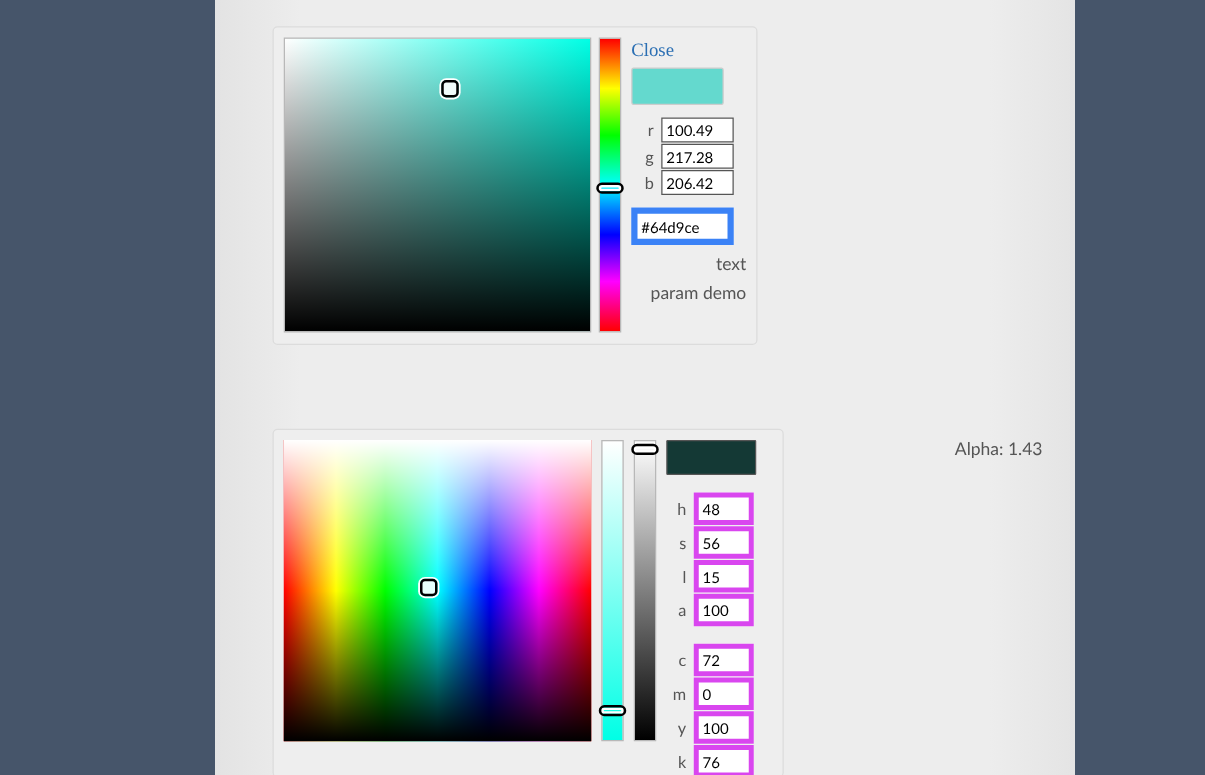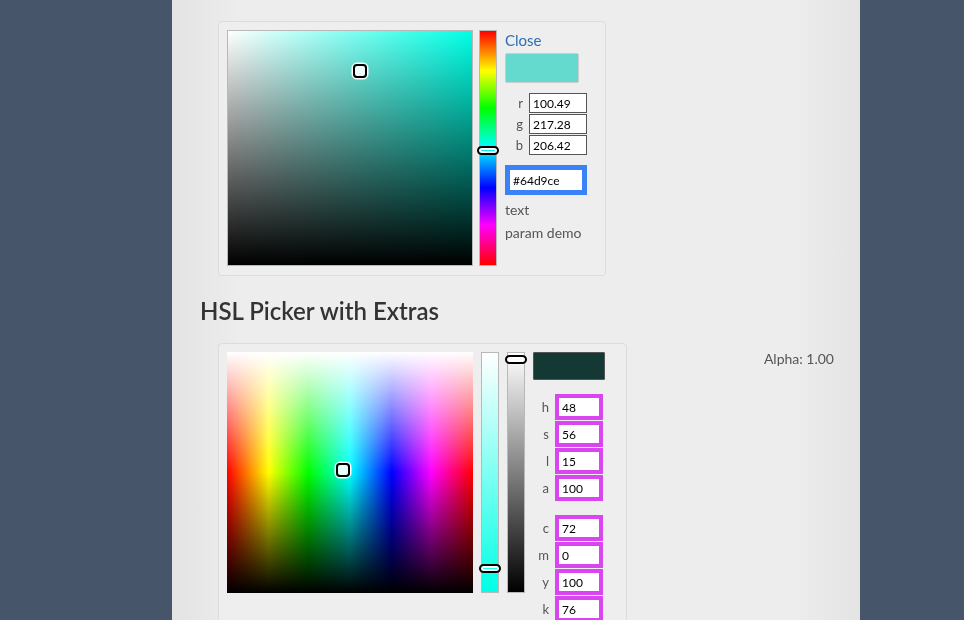--- a/index.html
+++ b/index.html
@@ -59,39 +59,39 @@
     position:absolute; width:14px; height:14px;
     border:2px solid #000; border-radius:4px; box-sizing:border-box;
     background:rgba(255,255,255,0.9);
     box-shadow:0 0 0 1.5px #fff;
   }
 
   
   .side { position:absolute; left:286px; top:8px; right:8px; }
   .close-link {
     color:#2b6fb3; font-size:15px;
-    display:inline-block; margin-bottom:4px; cursor:pointer;
+    display:inline-block; margin-bottom:4px; cursor:pointer;font-family:Liberation Serif, serif;
   }
   .swatch {
     width:72px; height:28px; border:1px solid #ccc; border-radius:2px;
     margin-bottom:10px;
   }
   .row { display:flex; align-items:center; margin:1px 0; }
   .row label {
     width:18px; text-align:right; margin-right:6px;
     font-size:13px; color:#555;
   }
   .row input {
     width:50px; height:18px; font-size:12px; padding:0 3px;
     border:1px solid #555; background:#fff; color:#000;
     font-family:inherit;
   }
   .hex-row { margin-top:10px; }
   .hex-row input { border:5px solid #3b82f6; height:20px; width:66px; }
-  .static-line { font-size:14px; color:#555; margin-top:6px; }
+  .static-line { font-size:14px; color:#555; margin-top:6px;text-align:right; }
 
   
   #hsl-panel { left:46px; top:343px; width:407px; height:277px; }
 
   .hs-field {
     position:absolute; left:8px; top:8px; width:246px; height:241px;
     box-sizing:border-box;
     background:
       linear-gradient(180deg, rgba(255,255,255,1) 0%, rgba(255,255,255,0) 50%, rgba(0,0,0,0) 50%, rgba(0,0,0,1) 100%),
       linear-gradient(90deg, #f00 0%, #ff0 17%, #0f0 33%, #0ff 50%, #00f 67%, #f0f 83%, #f00 100%);
@@ -145,23 +145,22 @@
         <input value="206.42" style="">
       </div>
       <div class="row hex-row">
         <input value="#64d9ce" style="">
       </div>
       <div class="static-line">text</div>
       <div class="static-line">param demo</div>
     </div>
   </div>
 
-  <h2 class="section" style="left:28px; top:296px;">HSL Picker with Extras</h2>
-
-  <div class="alpha-label">Alpha: 1.00</div>
+
+  <div class="alpha-label">Alpha: 1.43</div>
 
   <div id="hsl-panel" class="panel">
     <div class="hs-field">
       <div class="sv-thumb" id="hs-thumb" style="left: 109px; top: 111px;"></div>
     </div>
     <div class="l-strip">
       <div class="slider-thumb" id="l-thumb" style="left: -3px; top: 211px;"></div>
     </div>
     <div class="a-strip">
       <div class="slider-thumb" id="a-thumb" style="left: -3px; top: 2px;"></div>

